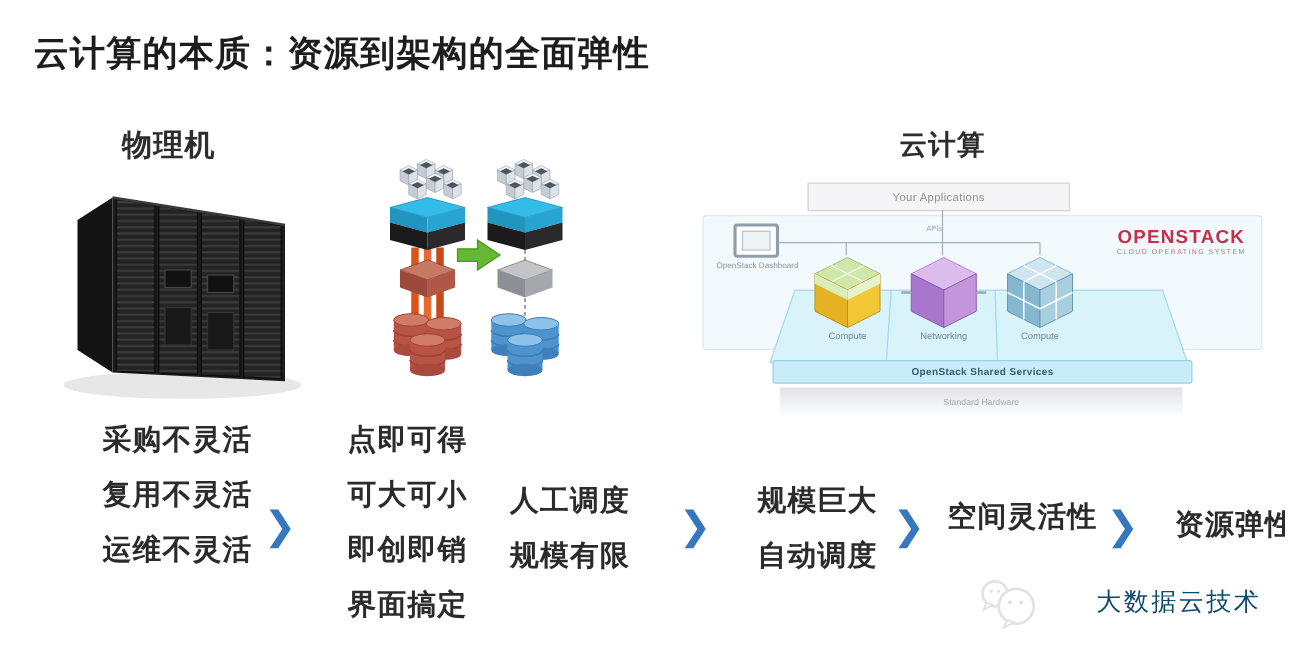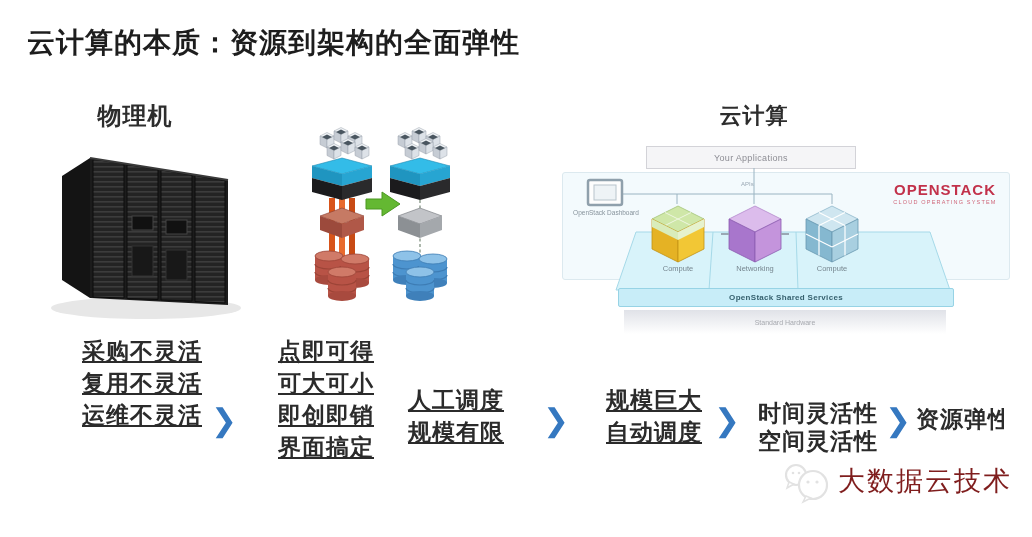--- a/index.html
+++ b/index.html
@@ -13,28 +13,28 @@
 
   
   .sec-head{font-size:24px;font-weight:600;color:#2d2d2d;text-align:center;width:120px;letter-spacing:1px;}
   .sec-phys{left:75px;top:100px;}
   .sec-virt{left:332px;top:100px;}
   .sec-cloud{left:694px;top:101px;font-size:22px;}
 
   
   .flist{display:flex;flex-direction:column;font-size:23px;font-weight:600;color:#2b2b2b;letter-spacing:1px;white-space:nowrap;}
   .flist .it{line-height:24px;}
-  .g25{gap:8px;text-decoration:underline;}
+  .g25{gap:20px;}
   .g3{gap:4px;}
   .l1{left:82px;top:339px;}
   .l2{left:278px;top:339px;}
   .l3{left:408px;top:388px;}
   .l4{left:606px;top:388px;}
   .l5{left:758px;top:401px;}
-  .l6{left:916px;top:407px;width:88px;overflow:hidden;}
+  .l6{left:940px;top:407px;width:88px;overflow:hidden;}
 
   .chev{font-size:31px;font-weight:700;color:#3578c0;line-height:30px;}
   .c1{left:211px;top:406px;}
   .c2{left:543px;top:406px;}
   .c3{left:714px;top:406px;}
   .c4{left:885px;top:406px;}
 
   
   .os-wrap{left:558px;top:142px;width:462px;height:196px;}
   .os-apps{position:absolute;left:88px;top:4px;width:208px;height:21px;background:#f5f5f7;border:1px solid #d3d3d8;
@@ -47,21 +47,21 @@
   .os-api{position:absolute;left:183px;top:39px;font-size:6px;color:#9aa8b4;}
   .os-complabel{position:absolute;top:122px;width:80px;text-align:center;font-size:7.5px;color:#76868f;}
   .cl0{left:80px;} .cl1{left:157px;} .cl2{left:234px;}
   .os-shared{position:absolute;left:60px;top:146px;width:334px;height:17px;background:#c8edf8;border:1px solid #97d3e5;border-radius:2px;
              display:flex;align-items:center;justify-content:center;font-size:8px;font-weight:700;color:#35606e;letter-spacing:.3px;}
   .os-hw{position:absolute;left:66px;top:168px;width:322px;height:24px;background:linear-gradient(#e0e2e8,rgba(255,255,255,0));
          display:flex;align-items:center;justify-content:center;font-size:7px;color:#a7a9af;}
 
   
   .wm{left:782px;top:458px;display:flex;align-items:center;gap:4px;}
-  .wm-text{font-size:27px;color:#7f1d1d;letter-spacing:2px;white-space:nowrap;}
+  .wm-text{font-size:20px;color:#0c4a6e;letter-spacing:2px;white-space:nowrap;margin-left:39px;}
 </style>
 </head>
 <body>
 
 <div id="stage">
 
   <div class="abs title">云计算的本质：资源到架构的全面弹性</div>
 
   <div class="abs sec-head sec-phys">物理机</div>
   <div class="abs sec-head sec-cloud">云计算</div>
@@ -249,21 +249,20 @@
   <div class="abs chev c2">❯</div>
 
   <div class="abs flist g25 l4">
     <div class="it">规模巨大</div>
     <div class="it">自动调度</div>
   </div>
 
   <div class="abs chev c3">❯</div>
 
   <div class="abs flist g3 l5">
-    <div class="it">时间灵活性</div>
     <div class="it">空间灵活性</div>
   </div>
 
   <div class="abs chev c4">❯</div>
 
   <div class="abs flist l6">
     <div class="it">资源弹性</div>
   </div>
 
   <div class="abs wm">

